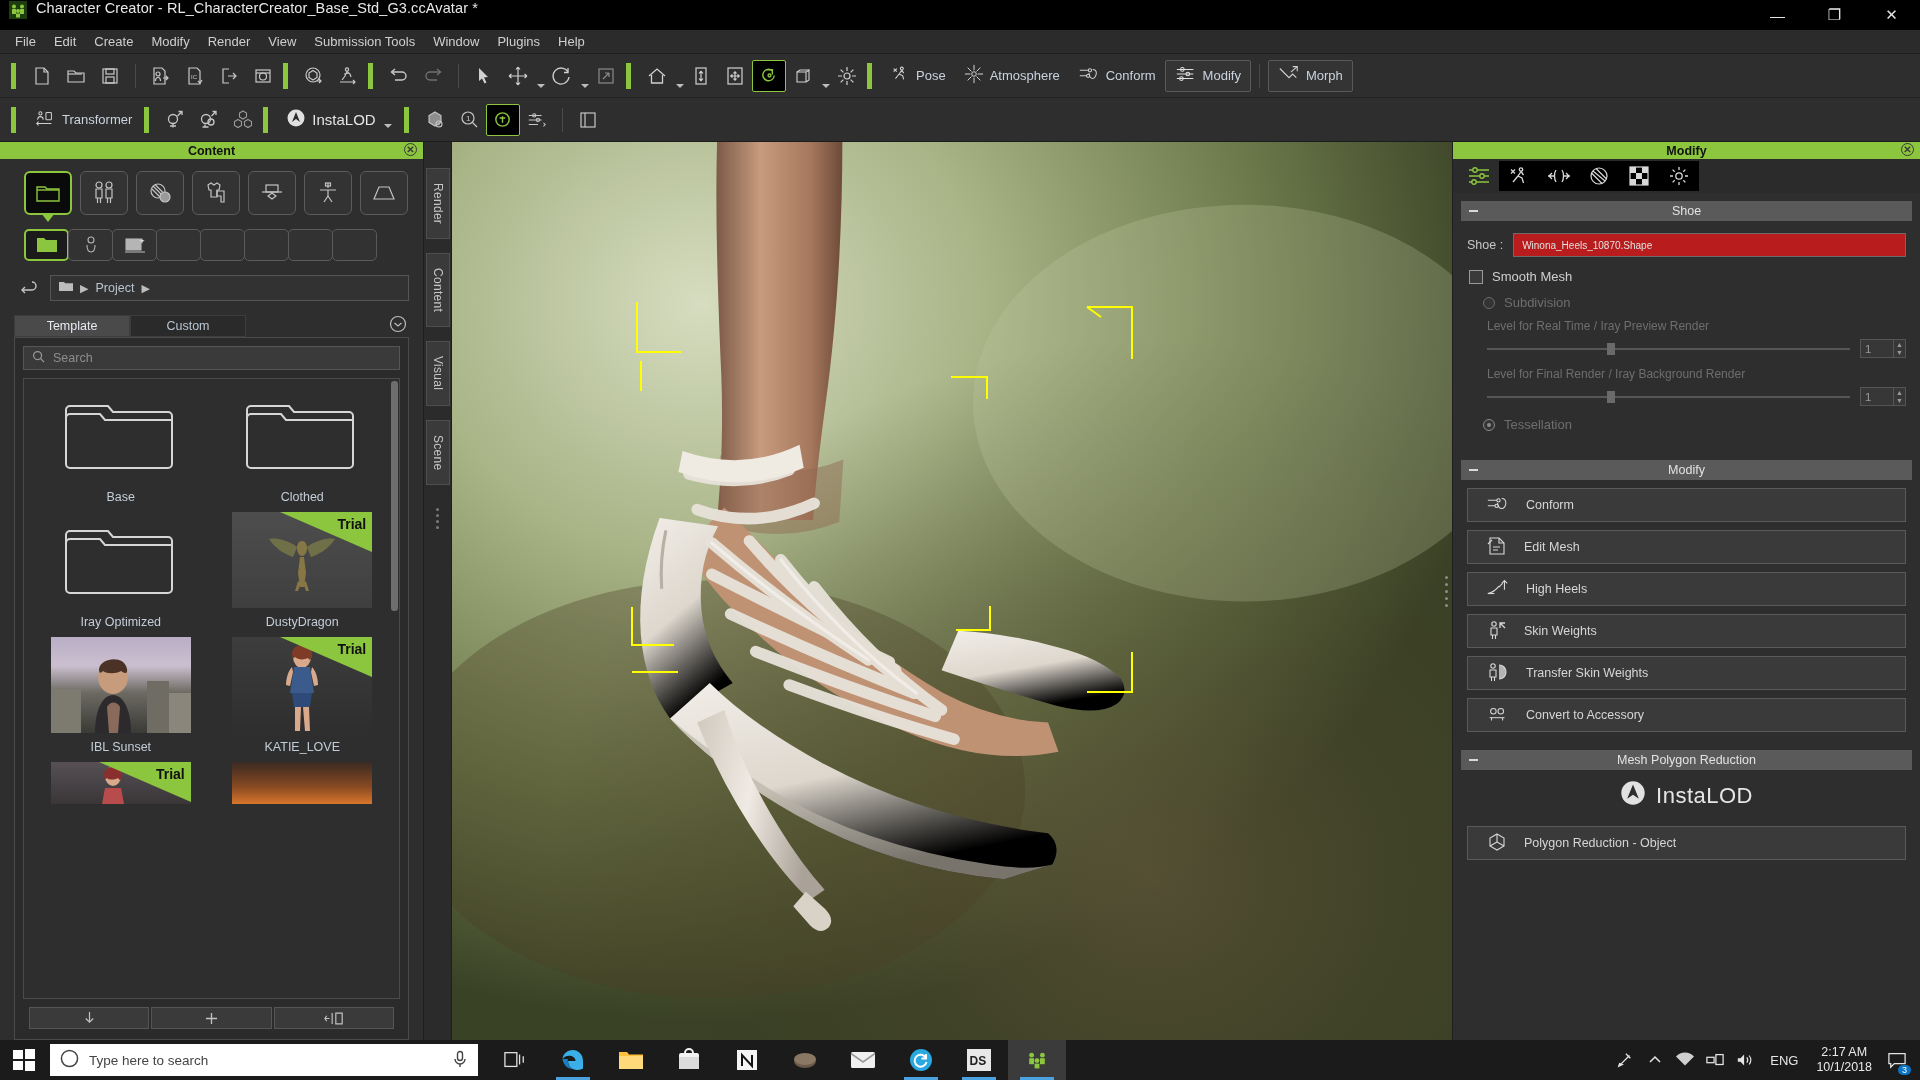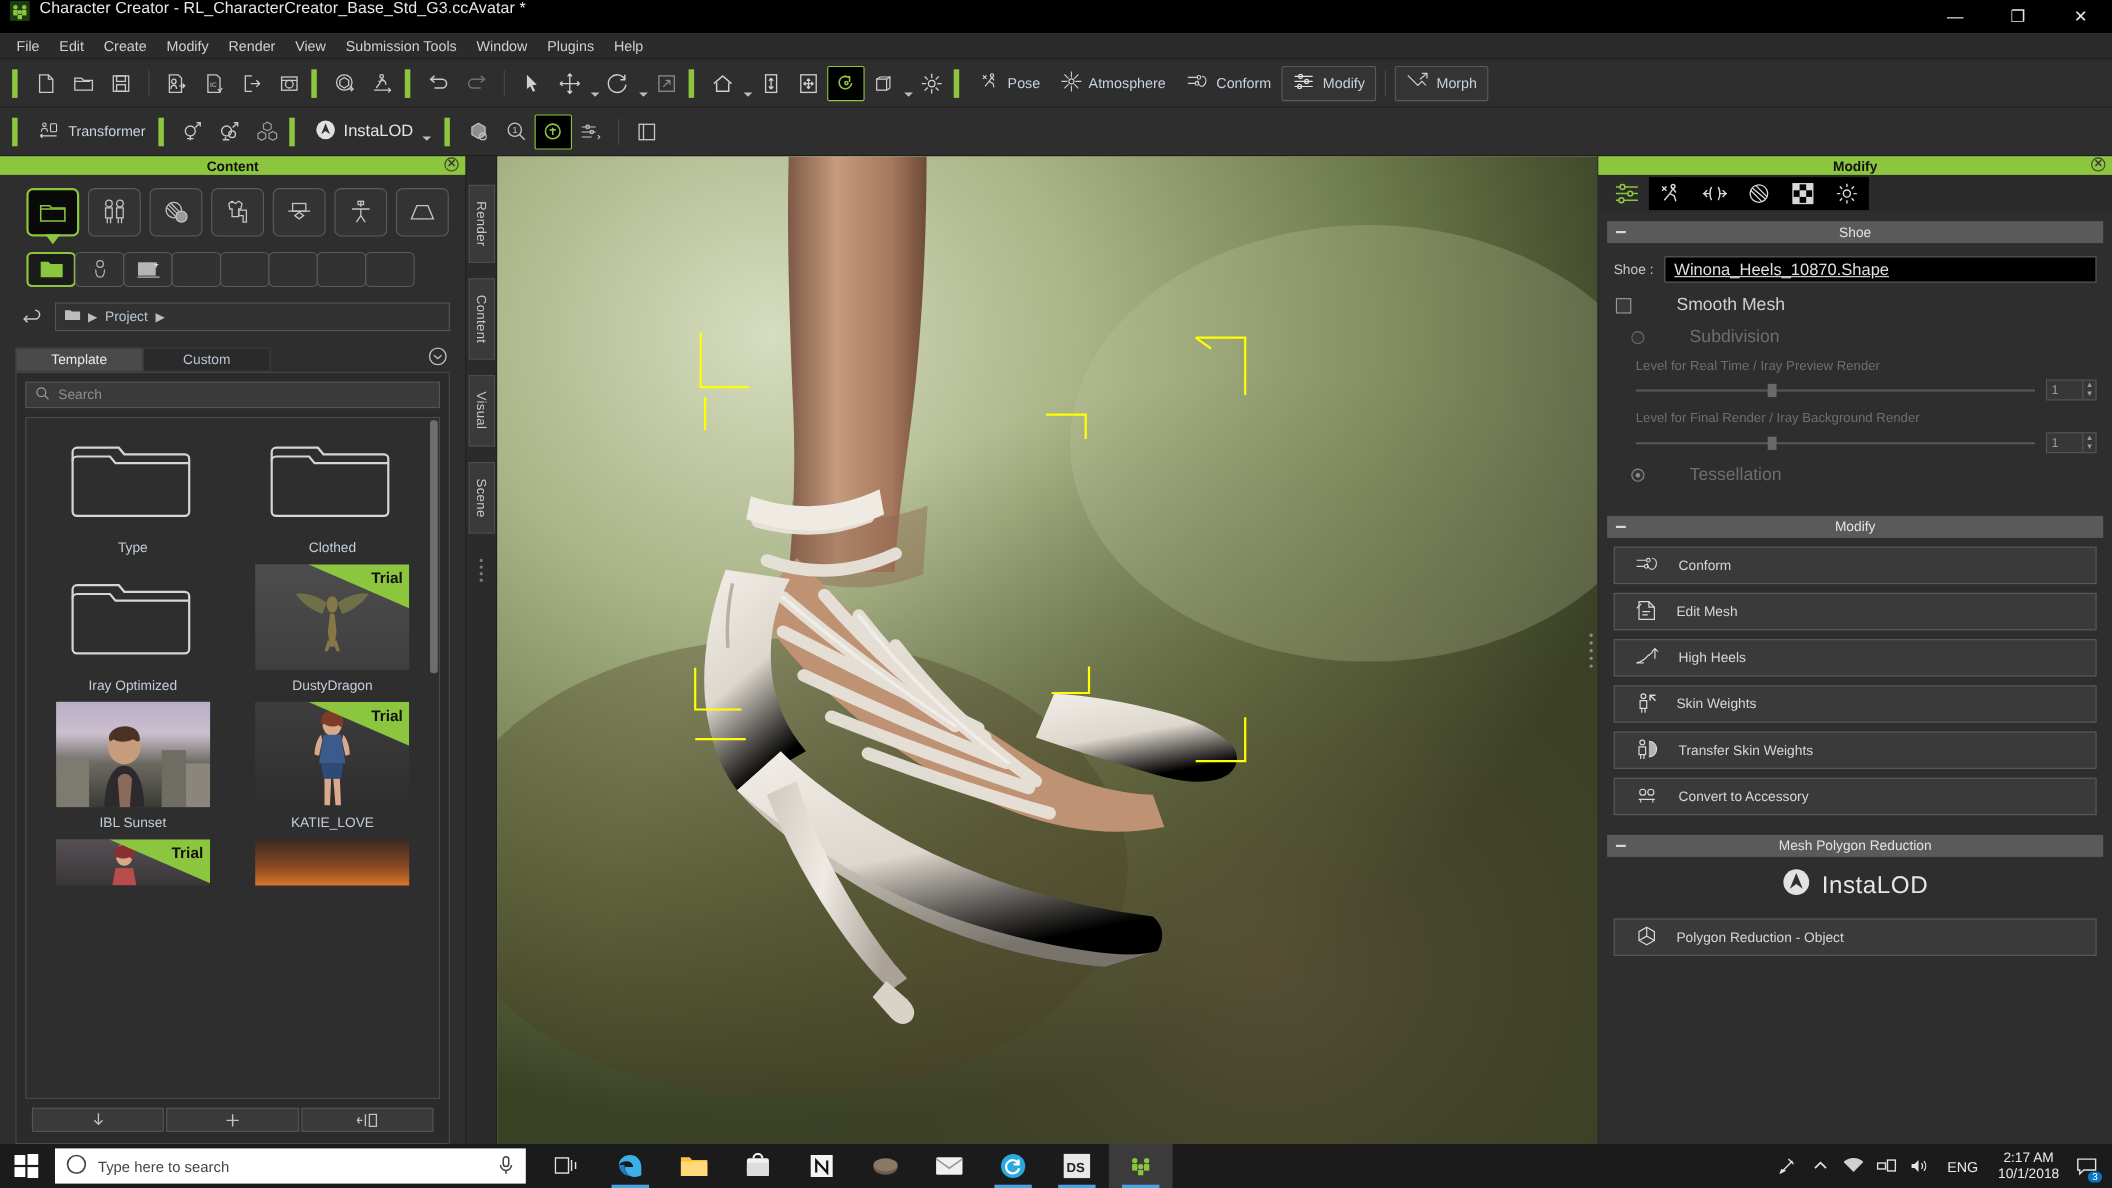--- a/index.html
+++ b/index.html
@@ -111,25 +111,25 @@
   .rightpanel{ width:468px; flex:0 0 468px; background:#2e2e2e; display:flex; flex-direction:column;
      border-left:1px solid #1e1e1e;}
   .rp-tabs{ display:flex; align-items:center; background:#2b2b2b; height:34px; padding-left:6px; flex:0 0 34px;}
   .rp-tab{ width:40px;height:30px;display:flex;align-items:center;justify-content:center;}
   .rp-tab.sel{ background:#000;}
   .section-head{ margin:8px 8px 0 8px; height:20px; background:#5a5a5a; color:#e2e2e2;
      font-size:12.5px; display:flex; align-items:center; justify-content:center; position:relative;}
   .section-head .minus{ position:absolute; left:8px; width:9px; height:2px; background:#d8d8d8;}
   .field-row{ display:flex;align-items:center; gap:10px; padding:12px 14px 0 14px;}
   .field-label{ font-size:12.5px; color:#c7c7c7; }
-  .field-input{ flex:1 1 auto; height:24px; border:1px solid #6a6a6a; background:#000000;
-     font-size:15px; color:#e0e0e0; display:flex; align-items:center; padding:0 8px;text-decoration:underline;}
+  .field-input{ flex:1 1 auto; height:24px; border:1px solid #6a6a6a; background:#b91c1c;
+     font-size:10px; color:#e0e0e0; display:flex; align-items:center; padding:0 8px;}
   .chk-row{ display:flex; align-items:center; gap:9px; padding:12px 0 0 16px;}
   .chkbox{ width:14px;height:14px;border:1px solid #9a9a9a; background:#3a3a3a;}
-  .chk-label{ font-size:16px; color:#cfcfcf;margin-left:32px;}
+  .chk-label{ font-size:13px; color:#cfcfcf;}
   .radio-row{ display:flex; align-items:center; gap:9px; padding:11px 0 0 30px;}
   .radio{ width:12px;height:12px;border-radius:50%;border:1px solid #6b6b6b; background:#343434;}
   .radio.on{ border-color:#8a8a8a; position:relative;}
   .radio.on::after{content:"";position:absolute;inset:3px;border-radius:50%;background:#8a8a8a;}
   .dim{ color:#6e6e6e;}
   .slider-row{ display:flex; align-items:center; gap:10px; padding:6px 14px 0 34px;}
   .slider{ flex:1 1 auto; height:14px; position:relative;}
   .slider .trk{ position:absolute; top:6px; left:0;right:0; height:2px; background:#565656;}
   .slider .hnd{ position:absolute; top:1px; width:8px;height:12px; background:#6a6a6a;}
   .spin{ width:46px;height:19px;border:1px solid #555; background:#373737; font-size:11.5px;
@@ -617,21 +617,21 @@
         <div class="gridwrap">
           <div class="grid">
 
             <div class="cell">
               <div class="thumb">
                 <svg width="118" height="78" viewBox="0 0 118 78" fill="none" stroke="#d6d6d6" stroke-width="2">
                   <path d="M4 14a4 4 0 0 1 4-4h38l5 6h55a4 4 0 0 1 4 4v48a4 4 0 0 1-4 4H8a4 4 0 0 1-4-4z"></path>
                   <path d="M4 22a4 4 0 0 1 4-4h30l5 6h67"></path>
                   </svg>
               </div>
-              <div class="celllabel">Type</div>
+              <div class="celllabel">Base</div>
             </div>
 
             <div class="cell">
               <div class="thumb">
                 <svg width="118" height="78" viewBox="0 0 118 78" fill="none" stroke="#d6d6d6" stroke-width="2">
                   <path d="M4 14a4 4 0 0 1 4-4h38l5 6h55a4 4 0 0 1 4 4v48a4 4 0 0 1-4 4H8a4 4 0 0 1-4-4z"></path>
                   <path d="M4 22a4 4 0 0 1 4-4h30l5 6h67"></path>
                   </svg>
               </div>
               <div class="celllabel">Clothed</div>

